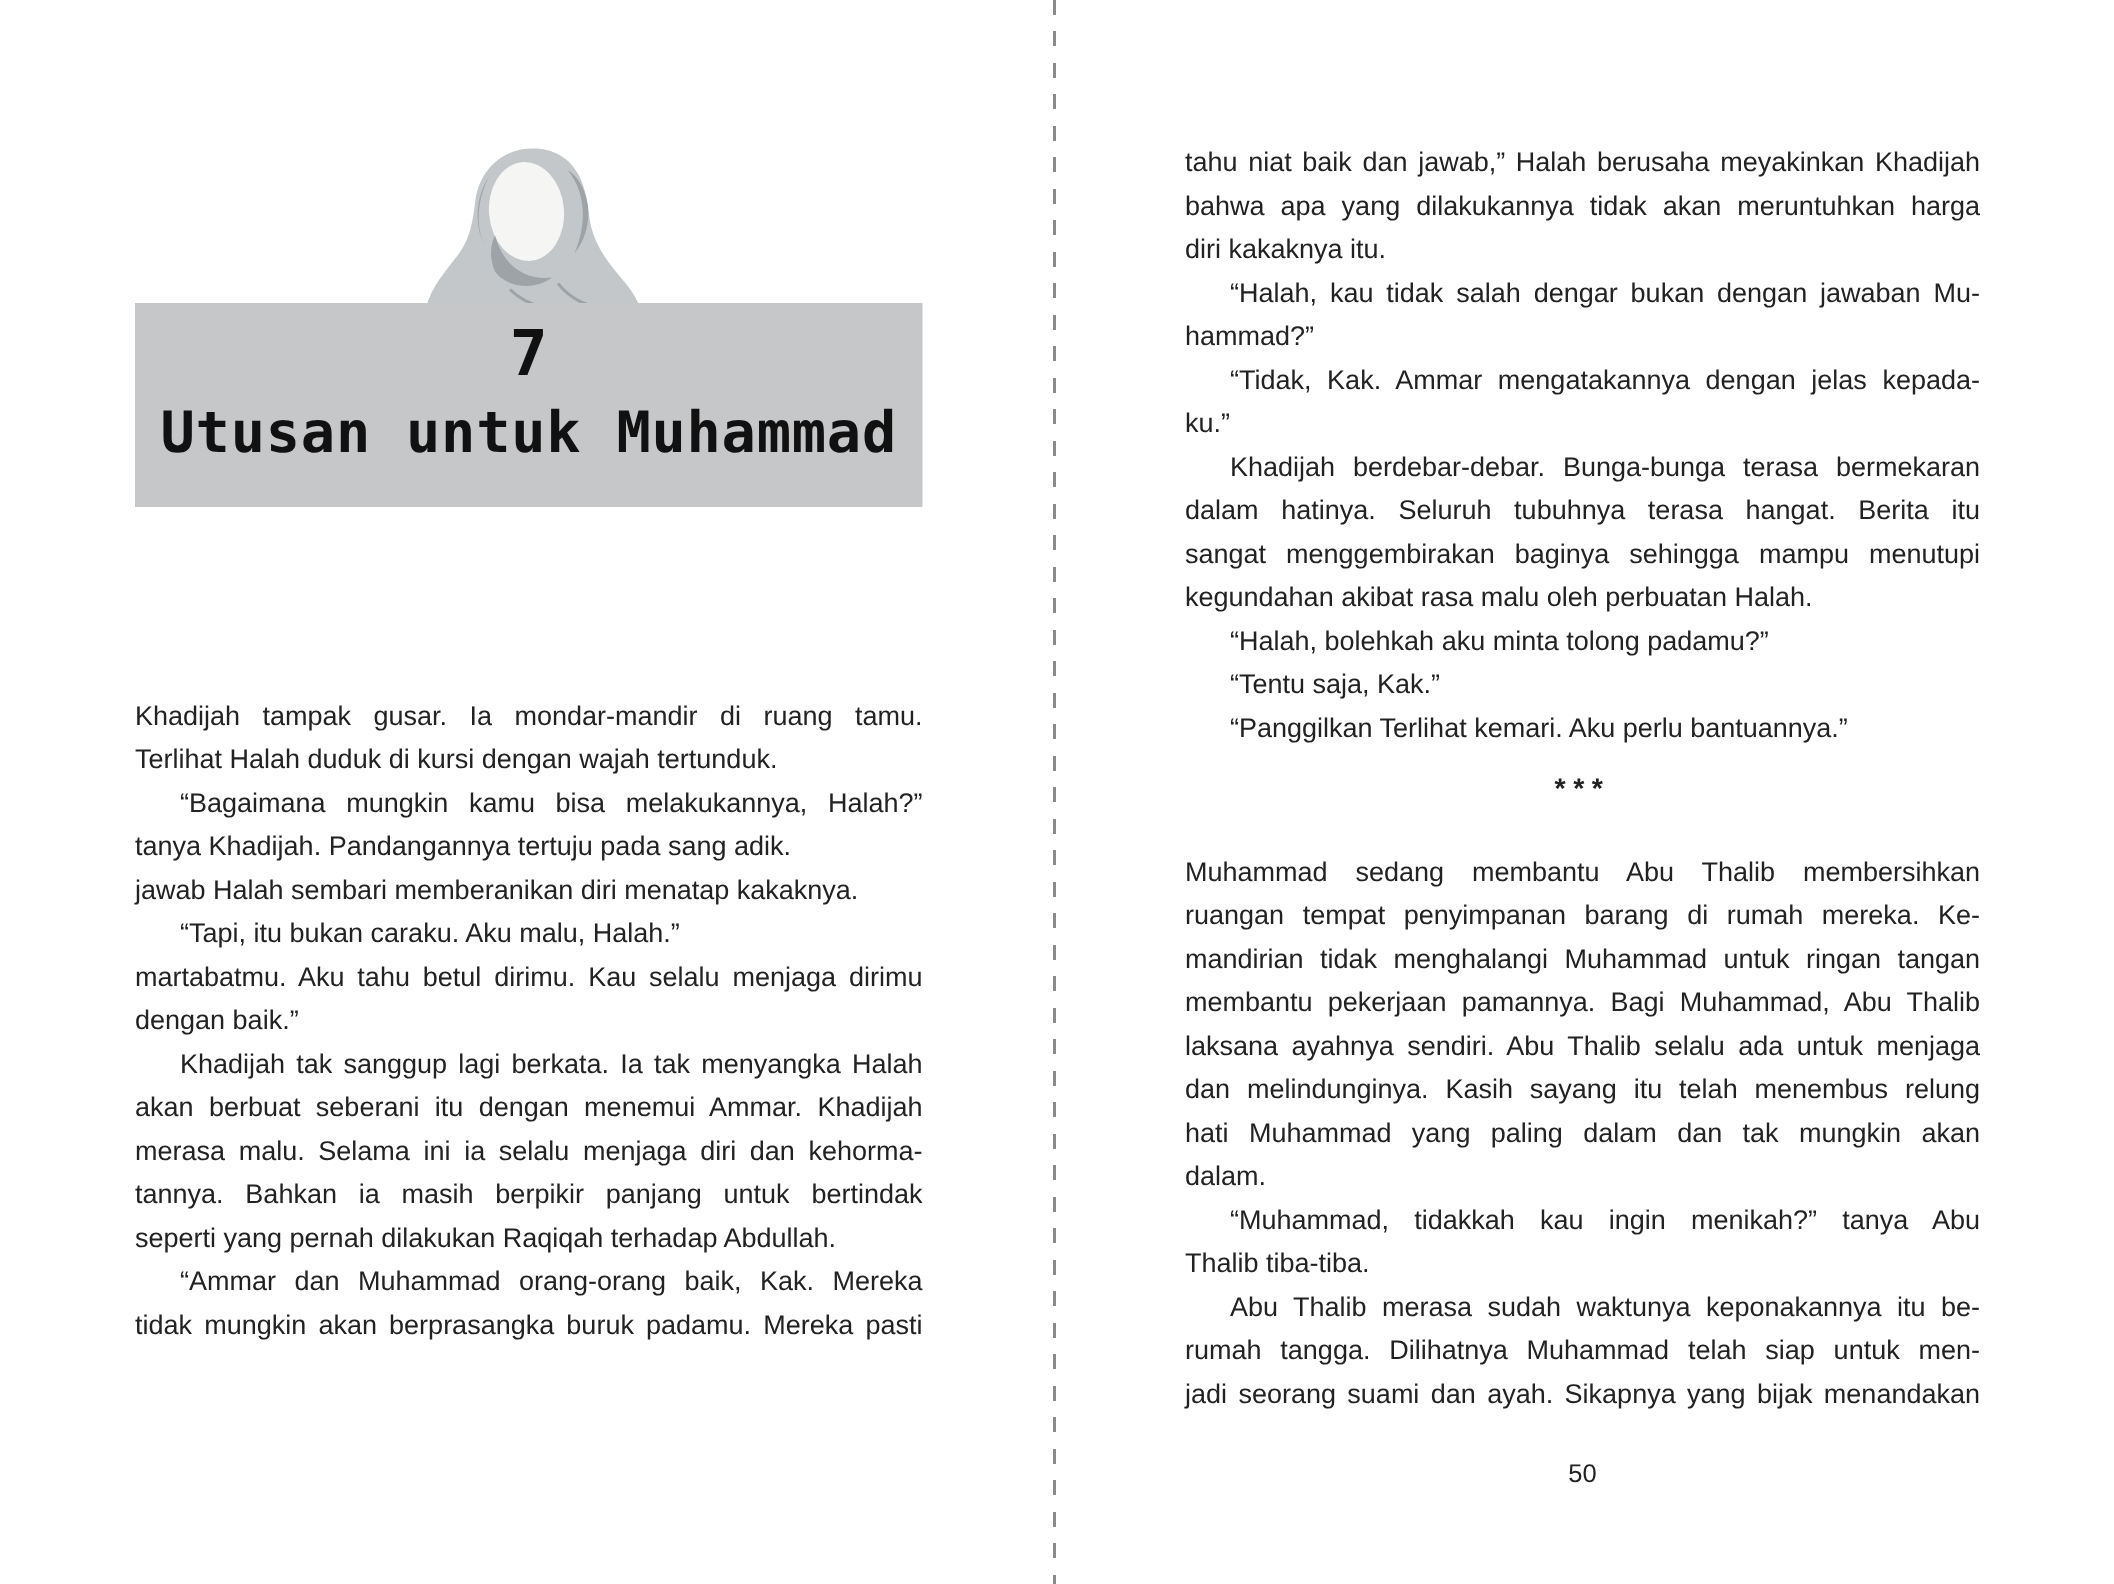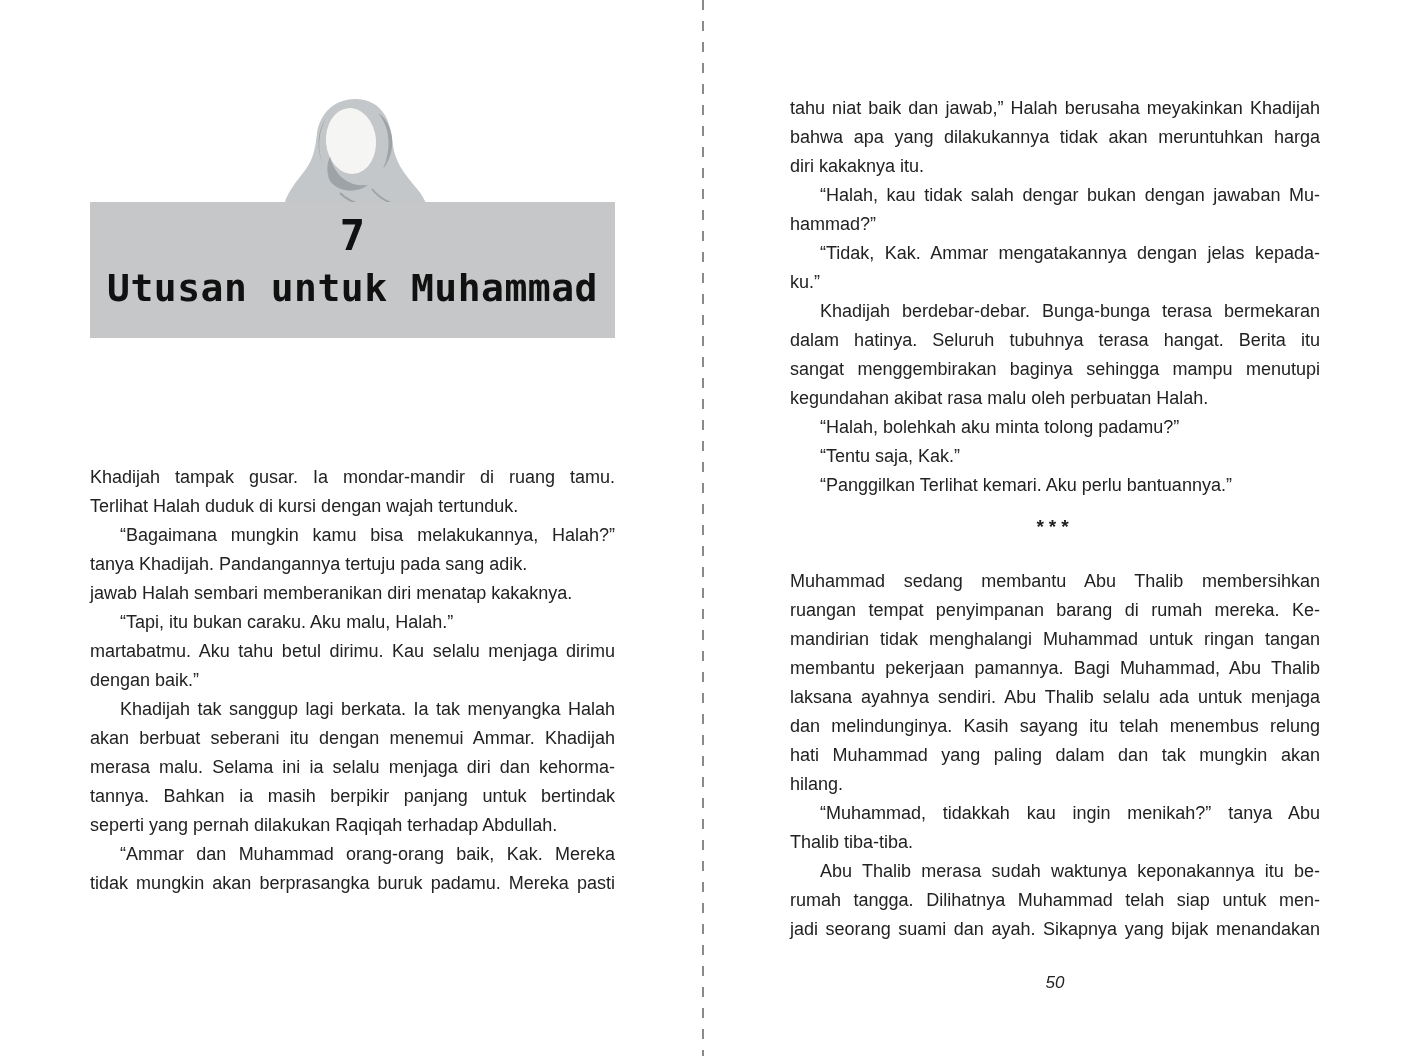--- a/index.html
+++ b/index.html
@@ -89,21 +89,20 @@
     margin: 12px 0 26px 0;
   }
 
   .page-number {
     position: absolute;
     top: 973px;
     left: 0;
     width: 100%;
     text-align: center;
     font-size: 17px;
-    font-style: italic;
   }
 </style>
 </head>
 <body>
 
 <div class="spread">
 
   <div class="divider"></div>
 
   <div class="page page-left">
@@ -195,21 +194,21 @@
         </div>
         <div class="separator">***</div>
         <div class="para">
           <div class="line jfull">Muhammad sedang membantu Abu Thalib membersihkan</div>
           <div class="line jfull">ruangan tempat penyimpanan barang di rumah mereka. Ke-</div>
           <div class="line jfull">mandirian tidak menghalangi Muhammad untuk ringan tangan</div>
           <div class="line jfull">membantu pekerjaan pamannya. Bagi Muhammad, Abu Thalib</div>
           <div class="line jfull">laksana ayahnya sendiri. Abu Thalib selalu ada untuk menjaga</div>
           <div class="line jfull">dan melindunginya. Kasih sayang itu telah menembus relung</div>
           <div class="line jfull">hati Muhammad yang paling dalam dan tak mungkin akan</div>
-          <div class="line">hilang.</div>
+          <div class="line">dalam.</div>
         </div>
         <div class="para">
           <div class="line jfull indent">“Muhammad, tidakkah kau ingin menikah?” tanya Abu</div>
           <div class="line">Thalib tiba-tiba.</div>
         </div>
         <div class="para">
           <div class="line jfull indent">Abu Thalib merasa sudah waktunya keponakannya itu be-</div>
           <div class="line jfull">rumah tangga. Dilihatnya Muhammad telah siap untuk men-</div>
           <div class="line jfull">jadi seorang suami dan ayah. Sikapnya yang bijak menandakan</div>
         </div>

